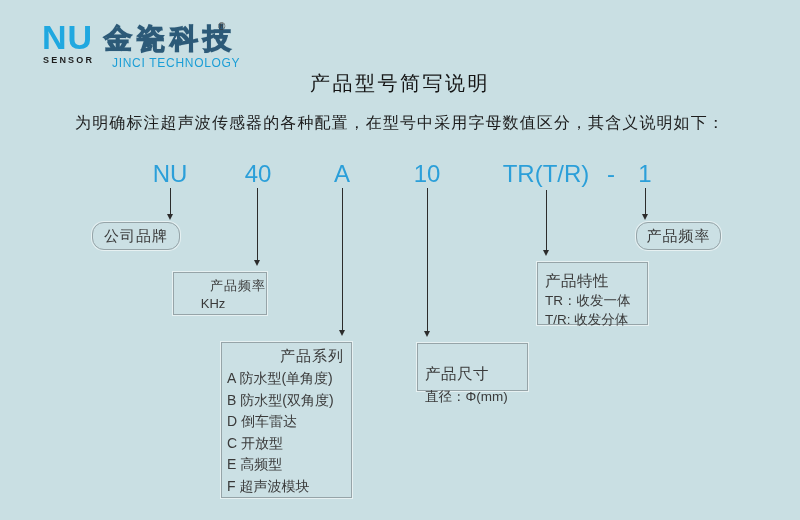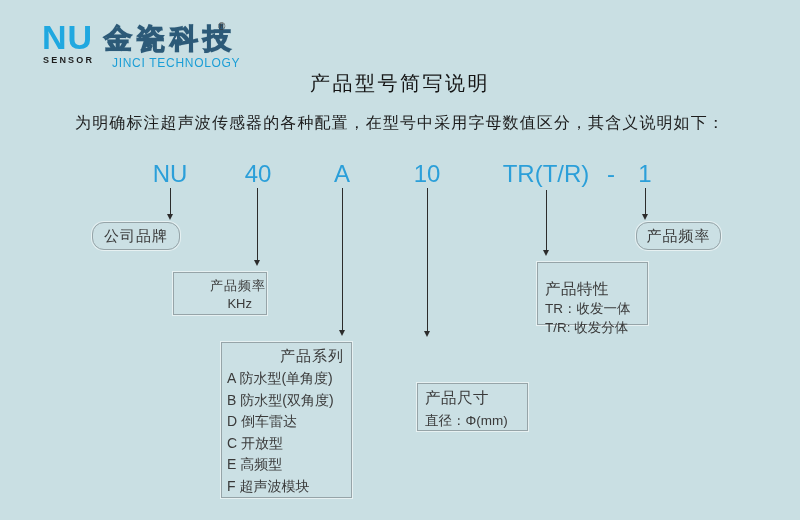--- a/index.html
+++ b/index.html
@@ -69,31 +69,31 @@
     box-shadow:0 0 0 1px rgba(255,255,255,.55);
     background:rgba(255,255,255,.05);
     color:#3a3a3a;
   }
   .co-center { display:flex; align-items:center; justify-content:center;border-radius:12px; }
   .co-brand  { left:92px;  top:222px; width:88px;  height:28px; font-size:15px; letter-spacing:1px; }
   .co-number { left:636px; top:222px; width:85px;  height:28px; font-size:15px; letter-spacing:1px; }
 
   .co-frequency { left:173px; top:272px; width:94px; height:43px; }
   .co-frequency .co-title { text-align:right; font-size:13px; letter-spacing:1px; padding-top:4px; }
-  .co-frequency .co-unit  { text-align:right; padding-right:14px; font-size:13px; margin-top:1px; }
+  .co-frequency .co-unit  { text-align:center; padding-right:14px; font-size:13px; margin-top:1px; }
 
   .co-series { left:221px; top:342px; width:131px; height:156px; }
   .co-series .co-title { text-align:right; padding:4px 7px 0 0; font-size:15px; letter-spacing:1px; }
   .co-series .co-list  { padding:2px 0 0 5px; font-size:14px; line-height:21.5px; }
 
-  .co-size { left:417px; top:343px; width:111px; height:48px; padding:4px 0 0 7px;margin-top:40px; }
+  .co-size { left:417px; top:343px; width:111px; height:48px; padding:20px 0 0 7px; }
   .co-size .co-title  { font-size:15.5px; letter-spacing:0.5px; }
   .co-size .co-detail { font-size:13.5px; margin-top:3px; }
 
-  .co-feature { left:537px; top:262px; width:111px; height:63px; padding:16px 0 0 7px; }
+  .co-feature { left:537px; top:262px; width:111px; height:63px; padding:8px 0 0 7px; }
   .co-feature .co-title { font-size:15.5px; letter-spacing:0.5px; }
   .co-feature .co-line  { font-size:13.5px; line-height:18.5px; }
   .co-feature .co-line:first-of-type { margin-top:2px; }
 </style>
 </head>
 <body>
 
 <div class="canvas">
 
   <div class="abs brand-nu">NU</div>

